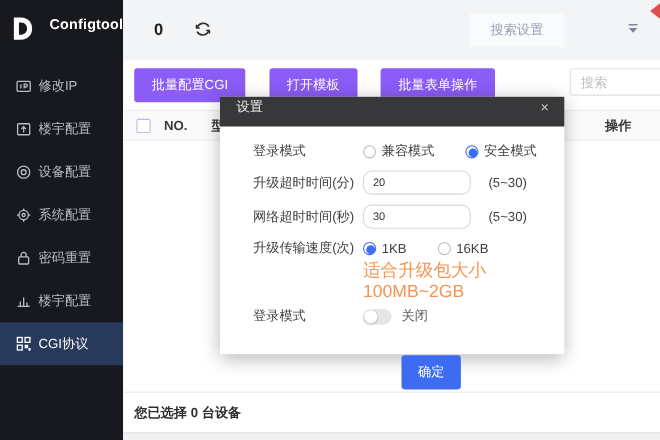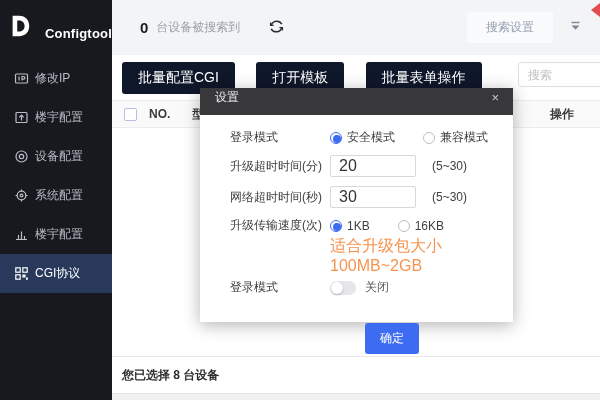--- a/index.html
+++ b/index.html
@@ -3,59 +3,59 @@
 <meta charset="utf-8">
 <style>
   * { margin:0; padding:0; box-sizing:border-box; }
   html,body { background:#ddd; }
   .screen {
     position:relative; width:600px; height:400px; overflow:hidden;
     background:#fff; font-family:"Liberation Sans", sans-serif; font-size:12px; color:#333;
   }
   
   .sidebar { position:absolute; left:0; top:0; width:112px; height:400px; background:#17191f; color:#b9bdc6; }
-  .logo-row { display:flex; align-items:flex-end; gap:13px; padding:14px 0 10px 8px; color:#fff; }
+  .logo-row { display:flex; align-items:flex-start; gap:13px; padding:14px 0 10px 8px; color:#fff; }
   .logo-title { font-weight:bold; font-size:13px; letter-spacing:.2px; }
   .menu { margin-top:8px; }
   .menu-item { display:flex; align-items:center; gap:6px; height:39px; padding-left:14px; cursor:pointer; }
   .menu-item.active { background:#28395c; color:#fff; }
   .menu-item .icon { width:15px; height:15px; display:flex; align-items:center; justify-content:center; }
   .menu-item .icon svg { display:block; }
   
   .header { position:absolute; left:112px; top:0; width:488px; height:55px; background:#f3f4f5; display:flex; align-items:center; }
   .count { font-size:15px; font-weight:bold; color:#1d1d1d; margin-left:28px; }
   .count-suffix { color:#9aa0aa; margin-left:8px; }
   .refresh-btn { margin-left:26px; background:none; border:none; cursor:pointer; display:flex; padding:2px; }
-  .header-right { margin-left:auto; display:flex; align-items:center; }
+  .header-right { margin-left:auto; display:flex; align-items:center;gap:40px; }
   .search-settings-btn { background:#fafbfc; color:#97a0b0; padding:7px 19px; border:none; border-radius:2px; font-size:12px; cursor:pointer; font-family:inherit; }
   .collapse-btn { background:none; border:none; margin:0 16px 0 14px; cursor:pointer; display:flex; padding:2px; }
   .red-corner { position:absolute; right:0; top:3px; width:0; height:0; border-top:7px solid transparent; border-bottom:7px solid transparent; border-right:9px solid #e34c4c; }
   
   .content { position:absolute; left:112px; top:55px; width:488px; height:345px; background:#fff; overflow:hidden; }
   .toolbar { position:relative; padding:7px 0 0 10px; height:38px; }
-  .btn-blue { background:#0f172a; color:#fff; border:none; border-radius:3px; padding:7px 16px; font-size:14px; margin-right:18px; cursor:pointer; font-family:inherit; }
+  .btn-blue { background:#8b5cf6; color:#fff; border:none; border-radius:3px; padding:7px 16px; font-size:12px; margin-right:18px; cursor:pointer; font-family:inherit; }
   .search-box { position:absolute; left:406px; top:7px; width:100px; height:25px; }
   .search-box input { width:100%; height:100%; border:1px solid #e0e0e2; border-radius:3px; padding:0 9px; font-size:12px; font-family:inherit; color:#333; outline:none; }
   .search-box input::placeholder { color:#c0c0c4; }
   .table-header { margin-top:7px; height:28px; background:#fafafa; border-top:1px solid #ededee; border-bottom:1px solid #ededee; display:flex; align-items:center; padding:0 26px 0 12px; font-weight:bold; color:#3a3a3a; }
   .checkbox { width:13px; height:13px; border:1px solid #b4c1dd; border-radius:2px; background:#fff; cursor:pointer; }
   .col-no { margin-left:12px; }
   .col-model { margin-left:22px; }
   .col-op { margin-left:auto; }
   .footer { position:absolute; left:0; bottom:0; width:100%; }
   .footer-text { border-top:1px solid #e9e9ea; padding:10px 0 9px 10px; font-weight:bold; color:#2f2f2f; }
   .footer-strip { height:7px; background:#f1f1f2; border-top:1px solid #e4e4e5; }
   
   .modal { position:absolute; left:200px; top:88px; width:313px; height:234px; background:#fff; box-shadow:0 3px 16px rgba(0,0,0,.30); }
   .modal-header { height:27px; background:#38383b; color:#ededed; display:flex; align-items:center; padding:0 14px 8px 15px; font-size:12px; }
   .modal-close { margin-left:auto; background:none; border:none; color:#c9c9c9; font-size:13px; cursor:pointer; line-height:1; font-family:inherit; }
   .modal-body { padding:14px 0 0 30px; }
   .m-row { display:flex; align-items:center; margin-bottom:9px; }
   .m-label { width:100px; color:#3f3f3f; }
-  .m-input { width:86px; height:22px; border:1px solid #d8d8d8; border-radius:2px; padding:0 8px; font-size:16px; color:#333; font-family:inherit; outline:none; }
+  .m-input { width:98px; height:22px; border:1px solid #d8d8d8; border-radius:8px; padding:0 8px; font-size:10px; color:#333; font-family:inherit; outline:none; }
   .m-hint { margin-left:16px; color:#3f3f3f; }
   .radio-opt { display:flex; align-items:center; cursor:pointer; }
   .radio-opt + .radio-opt { margin-left:28px; }
   .radio-circle { width:12px; height:12px; border-radius:50%; border:1px solid #b9bfc9; position:relative; background:#fff; }
   .radio-opt.selected .radio-circle { border-color:#3d6cf2; }
   .radio-opt.selected .radio-circle::after { content:""; position:absolute; left:2px; top:2px; width:8px; height:8px; border-radius:50%; background:#3d6cf2; }
   .radio-opt span.lbl { margin-left:5px; color:#3f3f3f; }
   .note { margin:-4px 8px 4px 100px; color:#f79350; font-size:16px; }
   .toggle { width:26px; height:14px; border-radius:7px; background:#e4e6e9; position:relative; cursor:pointer; border:none; }
   .toggle-knob { position:absolute; left:1px; top:1px; width:12px; height:12px; border-radius:50%; background:#fff; box-shadow:0 1px 2px rgba(0,0,0,.25); }
@@ -110,20 +110,29 @@
               <circle cx="7.5" cy="7.5" r="4.3"></circle>
               <circle cx="7.5" cy="7.5" r="1.4"></circle>
               <path d="M7.5 1.5v2M7.5 11.5v2M1.5 7.5h2M11.5 7.5h2"></path>
             </svg>
         </span>
         <span>系统配置</span>
       </div>
       <div class="menu-item">
         <span class="icon">
           <svg width="15" height="15" viewBox="0 0 15 15" fill="none" stroke="currentColor" stroke-width="1.2">
+              <rect x="3" y="6.5" width="9" height="6.5" rx="1"></rect>
+              <path d="M5.2 6.5V4.8a2.3 2.3 0 0 1 4.6 0v1.7"></path>
+            </svg>
+        </span>
+        <span>密码重置</span>
+      </div>
+      <div class="menu-item">
+        <span class="icon">
+          <svg width="15" height="15" viewBox="0 0 15 15" fill="none" stroke="currentColor" stroke-width="1.2">
               <path d="M2 12.5h11M4.5 12.5V8M7.5 12.5V4.5M10.5 12.5V9"></path>
             </svg>
         </span>
         <span>楼宇配置</span>
       </div>
       <div class="menu-item active">
         <span class="icon">
           <svg width="15" height="15" viewBox="0 0 15 15" fill="none" stroke="currentColor" stroke-width="1.2">
               <rect x="1.8" y="1.8" width="4.4" height="4.4"></rect>
               <rect x="8.8" y="1.8" width="4.4" height="4.4"></rect>
@@ -131,21 +140,20 @@
               <path d="M9 9h2v2H9zM12 12h1.2v1.2H12" fill="currentColor"></path>
             </svg>
         </span>
         <span>CGI协议</span>
       </div>
     </nav>
   </aside>
 
   <header class="header">
     <span class="count">0</span>
-    <span class="count-suffix">台设备被搜索到</span>
     <button class="refresh-btn">
       <span>
         <svg width="17" height="17" viewBox="0 0 17 17" fill="none" stroke="#2e2e2e" stroke-width="1.5">
           <path d="M13.8 6.2A5.7 5.7 0 0 0 3.3 7.3"></path>
             <path d="M3.2 10.8a5.7 5.7 0 0 0 10.5-1.1"></path>
           <path d="M2.6 4.4v3h3" stroke-width="1.3"></path>
             <path d="M14.4 12.6v-3h-3" stroke-width="1.3"></path>
         </svg>
       </span>
     </button>
@@ -172,41 +180,41 @@
         <input type="text" placeholder="搜索" style="">
       </div>
     </div>
     <div class="table-header">
       <span class="checkbox"></span>
       <span class="col-no">NO.</span>
       <span class="col-model">型号</span>
       <span class="col-op">操作</span>
     </div>
     <div class="footer">
-      <div class="footer-text">您已选择 8 台设备</div>
+      <div class="footer-text">您已选择 0 台设备</div>
       <div class="footer-strip"></div>
     </div>
   </main>
 
   <section class="modal">
     <div class="modal-header">
       <span>设置</span>
       <button class="modal-close">×</button>
     </div>
     <div class="modal-body">
 
       <div class="m-row">
         <span class="m-label">登录模式</span>
+        <span class="radio-opt">
+          <span class="radio-circle"></span>
+          <span class="lbl">兼容模式</span>
+        </span>
         <span class="radio-opt selected">
           <span class="radio-circle"></span>
           <span class="lbl">安全模式</span>
-        </span>
-        <span class="radio-opt">
-          <span class="radio-circle"></span>
-          <span class="lbl">兼容模式</span>
         </span>
       </div>
 
       <div class="m-row">
         <span class="m-label">升级超时时间(分)</span>
         <input class="m-input" type="text" value="20" style="">
         <span class="m-hint">(5~30)</span>
       </div>
 
       <div class="m-row">

